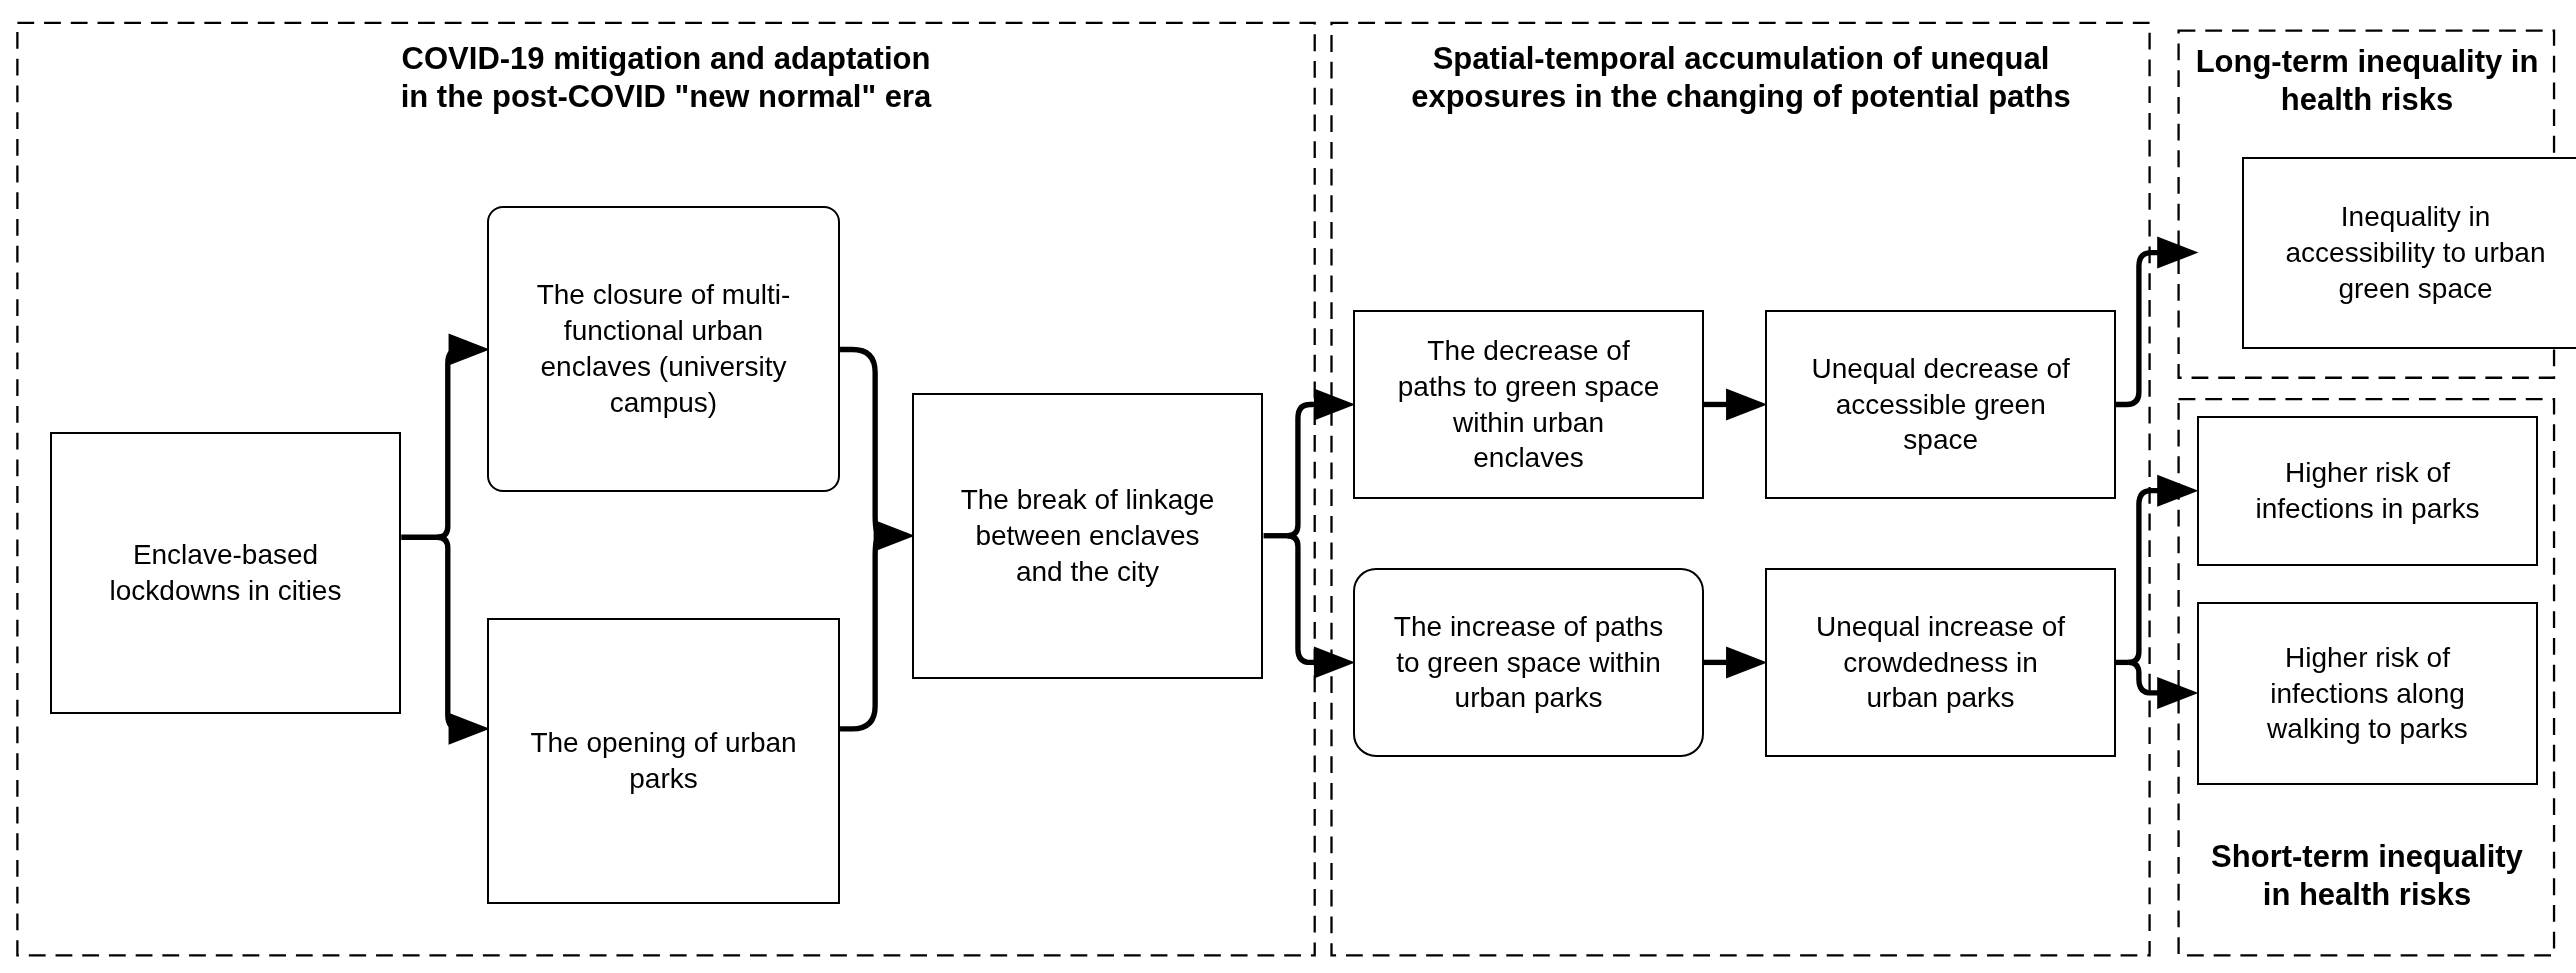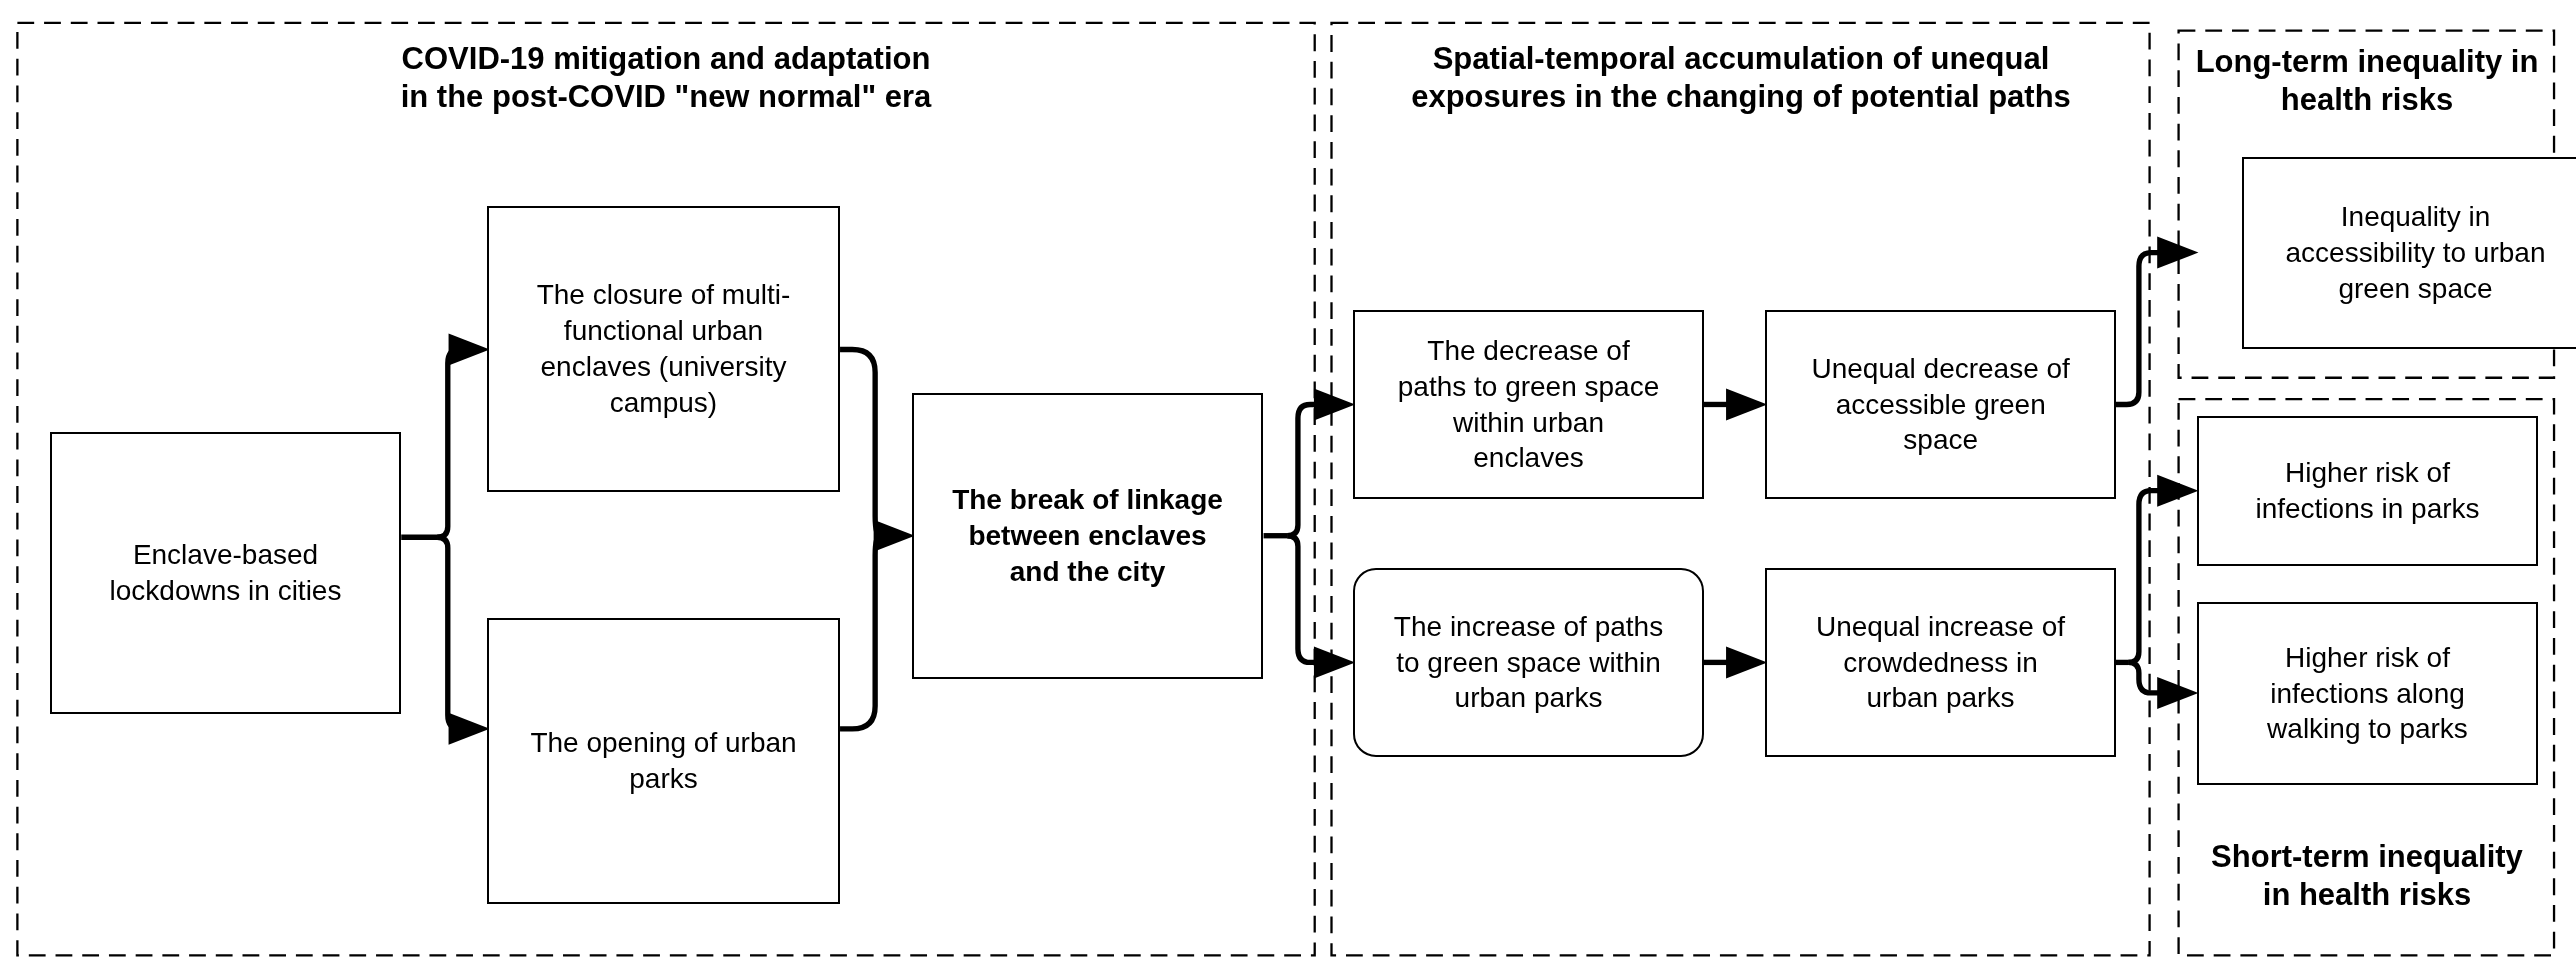--- a/index.html
+++ b/index.html
@@ -33,23 +33,23 @@
     font-size:31px;line-height:1.24;
     white-space:pre-line;
   }
   
   #title-left   {left:17px;   top:40px;   width:1298px;}
   #title-middle {left:1332px; top:40px;   width:818px;}
   #title-topright{left:2179px;top:43px;   width:376px;}
   #title-botright{left:2179px;top:838px; width:376px;}
   
   #b1 {left:50px;   top:396px; width:351px; height:282px;margin-top:36px;}
-  #b2 {left:487px;  top:206px; width:353px; height:286px;}
+  #b2 {left:487px;  top:206px; width:353px; height:286px;border-radius:16px;}
   #b3 {left:487px;  top:586px; width:353px; height:286px;margin-top:32px;}
-  #b4 {left:912px; top:393px; width:351px; height:286px;font-weight:bold;}
+  #b4 {left:912px; top:393px; width:351px; height:286px;}
   #b5 {left:1353px; top:310px; width:351px; height:189px;}
   #b6 {left:1765px; top:310px; width:351px; height:189px;padding-left:8px;}
   #b7 {left:1353px; top:568px; width:351px; height:189px;border-radius:23px;}
   #b8 {left:1765px; top:568px; width:351px; height:189px;}
   #b9 {left:2197px; top:157px; width:347px; height:192px;margin-left:45px;}
   #b10{left:2197px; top:416px; width:341px; height:150px;}
   #b11{left:2197px; top:602px; width:341px; height:183px;}
 </style>
 </head>
 <body>

